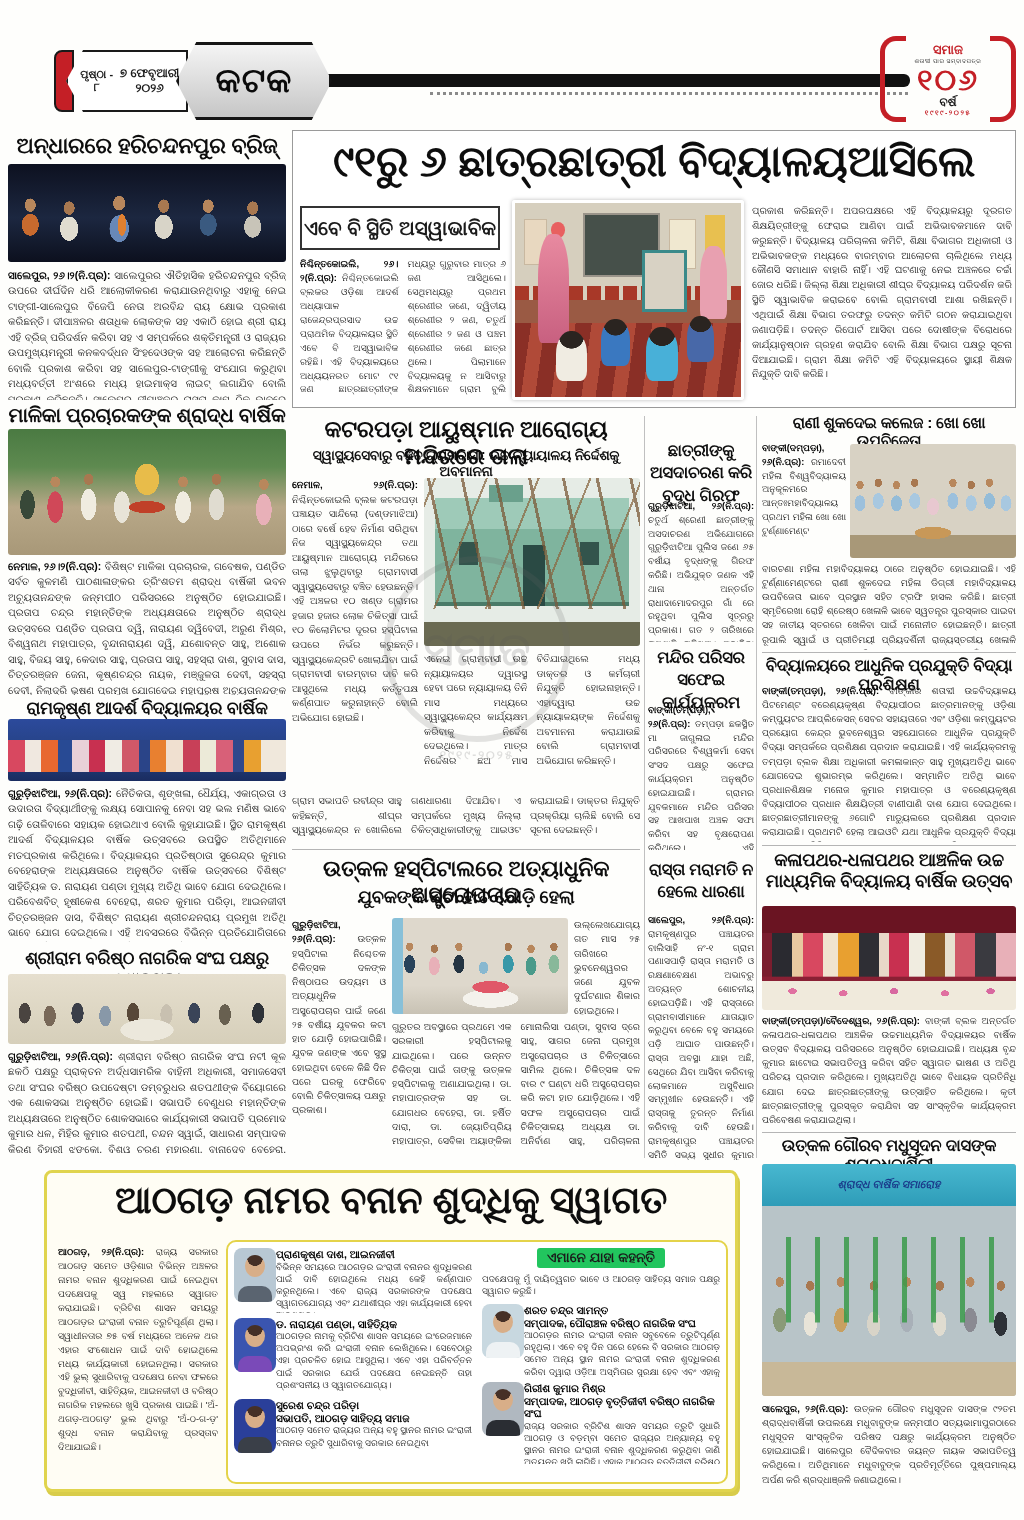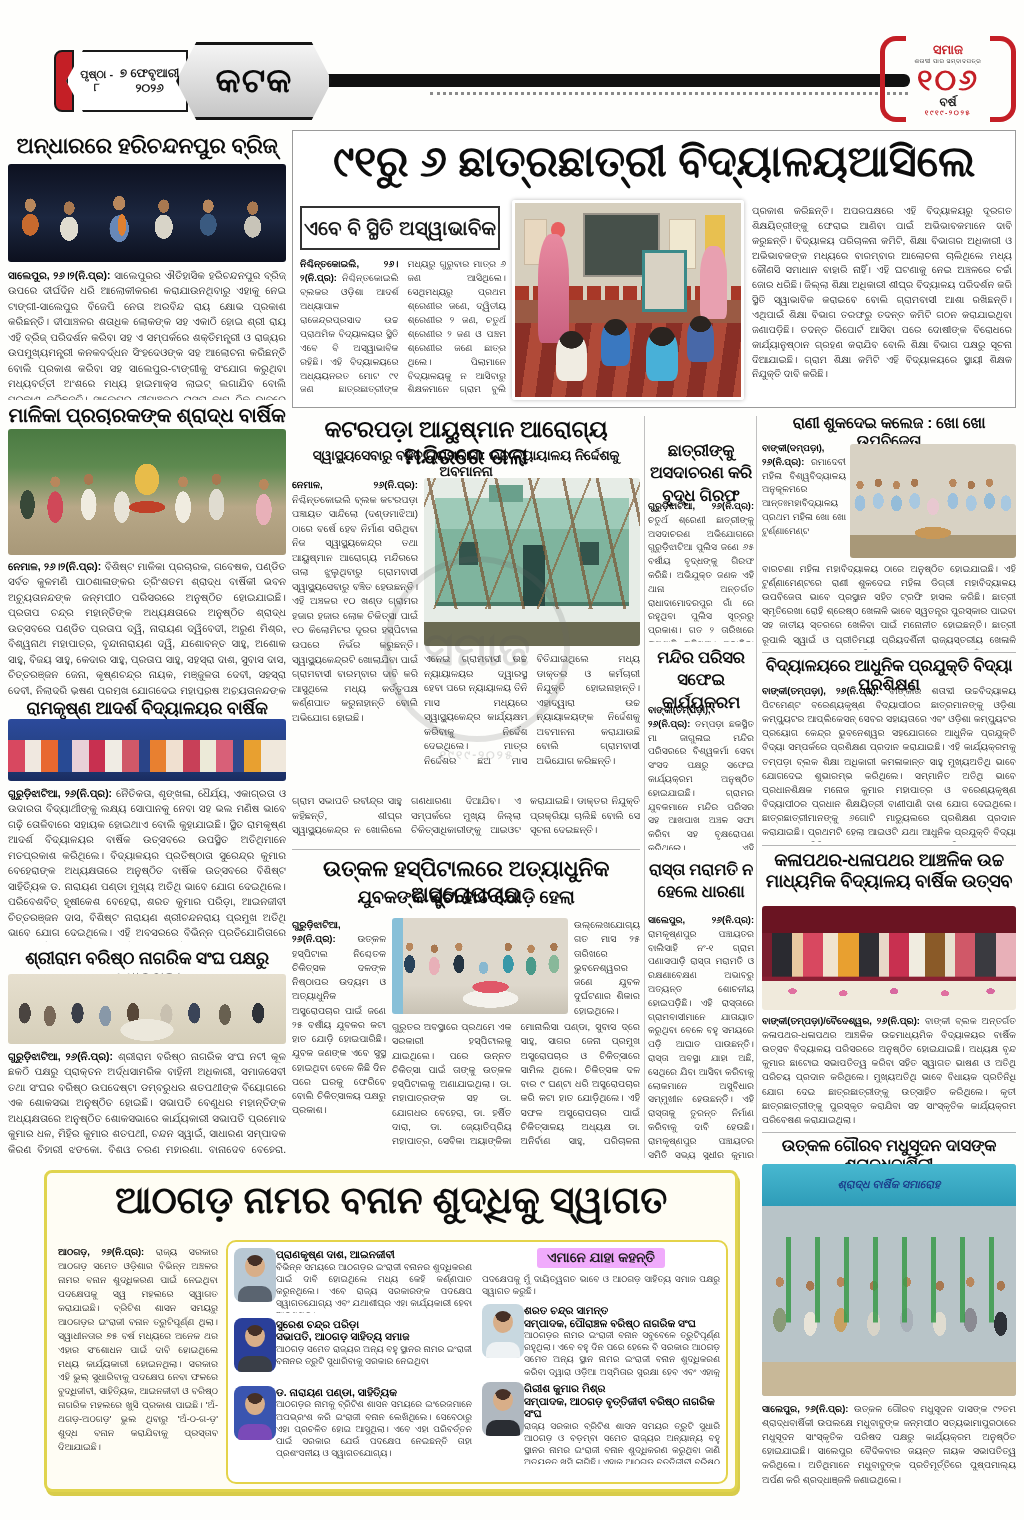--- a/index.html
+++ b/index.html
@@ -55,21 +55,21 @@
   .pt::after{content:"";position:absolute;left:50%;bottom:-2px;transform:translateX(-50%);width:34px;height:18px;border-radius:10px 10px 0 0;background:var(--suit,#444)}
   
   #ybox{left:44px;top:1170px;width:694px;height:322px;background:#fffdf4;border:3px solid #e0d44e;border-radius:8px;box-shadow:2px 4px 0 #d8cc4a}
   #ybox-hl{left:52px;top:1178px;width:678px;font-size:38px}
   #ybox-body{left:58px;top:1246px;width:160px;height:234px;font-size:9.3px}
   #qpanel{left:226px;top:1240px;width:502px;height:244px;background:#fff;border:2px solid #e4d34a;border-radius:10px;padding:6px;display:flex;gap:10px;overflow:hidden}
   .qcol{width:50%;display:flex;flex-direction:column;gap:5px}
   .qrow{display:flex;gap:0}
   .qtxt{font-size:9px;line-height:1.35;text-align:justify;color:#222;overflow:hidden}
   .qname{font-size:10.5px;font-weight:700;line-height:1.2;color:#000}
-  #qlabel{align-self:center;background:#f0abfc;color:#1a1a1a;font-weight:700;font-size:13.5px;padding:2px 10px;border-radius:3px}
+  #qlabel{align-self:center;background:#22c55e;color:#1a1a1a;font-weight:700;font-size:13.5px;padding:2px 10px;border-radius:3px}
   
   .ph-night{background:
     radial-gradient(14px 18px at 8% 62%,#c86a2e 60%,transparent 61%),
     radial-gradient(9px 11px at 8% 42%,#b8875c 60%,transparent 61%),
     radial-gradient(15px 20px at 22% 66%,#e0dcd0 60%,transparent 61%),
     radial-gradient(9px 11px at 22% 45%,#a87850 60%,transparent 61%),
     radial-gradient(7px 18px at 41% 62%,#e08030 60%,transparent 61%),
     radial-gradient(16px 22px at 40% 66%,#6888b8 60%,transparent 61%),
     radial-gradient(10px 12px at 40% 40%,#b8875c 60%,transparent 61%),
     radial-gradient(15px 20px at 56% 64%,#d8d4c8 60%,transparent 61%),
@@ -307,32 +307,32 @@
   <div class="abs" id="qpanel">
     <div class="qcol">
       <div class="qrow">
         <span class="pt" style="background:#b8c8d4;--suit:#5a6470"></span>
         <div>
           <div class="qname">ପ୍ରାଣକୃଷ୍ଣ ଦାଶ, ଆଇନଜୀବୀ</div>
           <p class="qtxt" style="height:52px">ବିଭିନ୍ନ ସମୟରେ ଆଠଗଡ଼ର ଇଂରାଜୀ ବନାନର ଶୁଦ୍ଧିକରଣ ପାଇଁ ଦାବି ହୋଇଥିଲେ ମଧ୍ୟ କେହି କର୍ଣ୍ଣପାତ କରୁନଥିଲେ। ଏବେ ରାଜ୍ୟ ସରକାରଙ୍କ ପଦକ୍ଷେପ ସ୍ୱାଗତଯୋଗ୍ୟ ଏବଂ ଯଥାଶୀଘ୍ର ଏହା କାର୍ଯ୍ୟକାରୀ ହେବା ଆବଶ୍ୟକ।</p>
         </div>
       </div>
       <div class="qrow">
+        <span class="pt" style="background:#3a55b0;--suit:#7a4ab8"></span>
+        <div>
+          <div class="qname">ଡ. ନାରାୟଣ ପଣ୍ଡା, ସାହିତ୍ୟିକ</div>
+          <p class="qtxt" style="height:64px">ଆଠଗଡ଼ର ନାମକୁ ବ୍ରିଟିଶ ଶାସନ ସମୟରେ ଇଂରେଜମାନେ ଅପଭ୍ରଂଶ କରି ଇଂରାଜୀ ବନାନ ଲେଖିଥିଲେ। ସେବେଠାରୁ ଏହା ପ୍ରଚଳିତ ହୋଇ ଆସୁଥିଲା। ଏବେ ଏହା ପରିବର୍ତ୍ତନ ପାଇଁ ସରକାର ଯେଉଁ ପଦକ୍ଷେପ ନେଇଛନ୍ତି ତାହା ପ୍ରଶଂସନୀୟ ଓ ସ୍ୱାଗତଯୋଗ୍ୟ।</p>
+        </div>
+      </div>
+      <div class="qrow">
         <span class="pt" style="background:#2a3f9a;--suit:#3a3f48"></span>
         <div>
           <div class="qname">ସୁରେଶ ଚନ୍ଦ୍ର ପରିଡ଼ା</div>
           <div class="qname">ସଭାପତି, ଆଠଗଡ଼ ସାହିତ୍ୟ ସମାଜ</div>
           <p class="qtxt" style="height:38px">ଆଠଗଡ଼ ସମେତ ରାଜ୍ୟର ଅନ୍ୟ ବହୁ ସ୍ଥାନର ନାମର ଇଂରାଜୀ ବନାନର ତ୍ରୁଟି ସୁଧାରିବାକୁ ସରକାର ନେଇଥିବା</p>
-        </div>
-      </div>
-      <div class="qrow">
-        <span class="pt" style="background:#3a55b0;--suit:#7a4ab8"></span>
-        <div>
-          <div class="qname">ଡ. ନାରାୟଣ ପଣ୍ଡା, ସାହିତ୍ୟିକ</div>
-          <p class="qtxt" style="height:64px">ଆଠଗଡ଼ର ନାମକୁ ବ୍ରିଟିଶ ଶାସନ ସମୟରେ ଇଂରେଜମାନେ ଅପଭ୍ରଂଶ କରି ଇଂରାଜୀ ବନାନ ଲେଖିଥିଲେ। ସେବେଠାରୁ ଏହା ପ୍ରଚଳିତ ହୋଇ ଆସୁଥିଲା। ଏବେ ଏହା ପରିବର୍ତ୍ତନ ପାଇଁ ସରକାର ଯେଉଁ ପଦକ୍ଷେପ ନେଇଛନ୍ତି ତାହା ପ୍ରଶଂସନୀୟ ଓ ସ୍ୱାଗତଯୋଗ୍ୟ।</p>
         </div>
       </div>
     </div>
     <div class="qcol">
       <div id="qlabel">ଏମାନେ ଯାହା କହନ୍ତି</div>
       <p class="qtxt" style="height:26px">ପଦକ୍ଷେପକୁ ମୁଁ ଦାୟିତ୍ୱଗତ ଭାବେ ଓ ଆଠଗଡ଼ ସାହିତ୍ୟ ସମାଜ ପକ୍ଷରୁ ସ୍ୱାଗତ କରୁଛି।</p>
       <div class="qrow">
         <span class="pt" style="background:#c8d8e0;--suit:#eef2f4"></span>
         <div>
           <div class="qname">ଶରତ ଚନ୍ଦ୍ର ସାମନ୍ତ</div>

